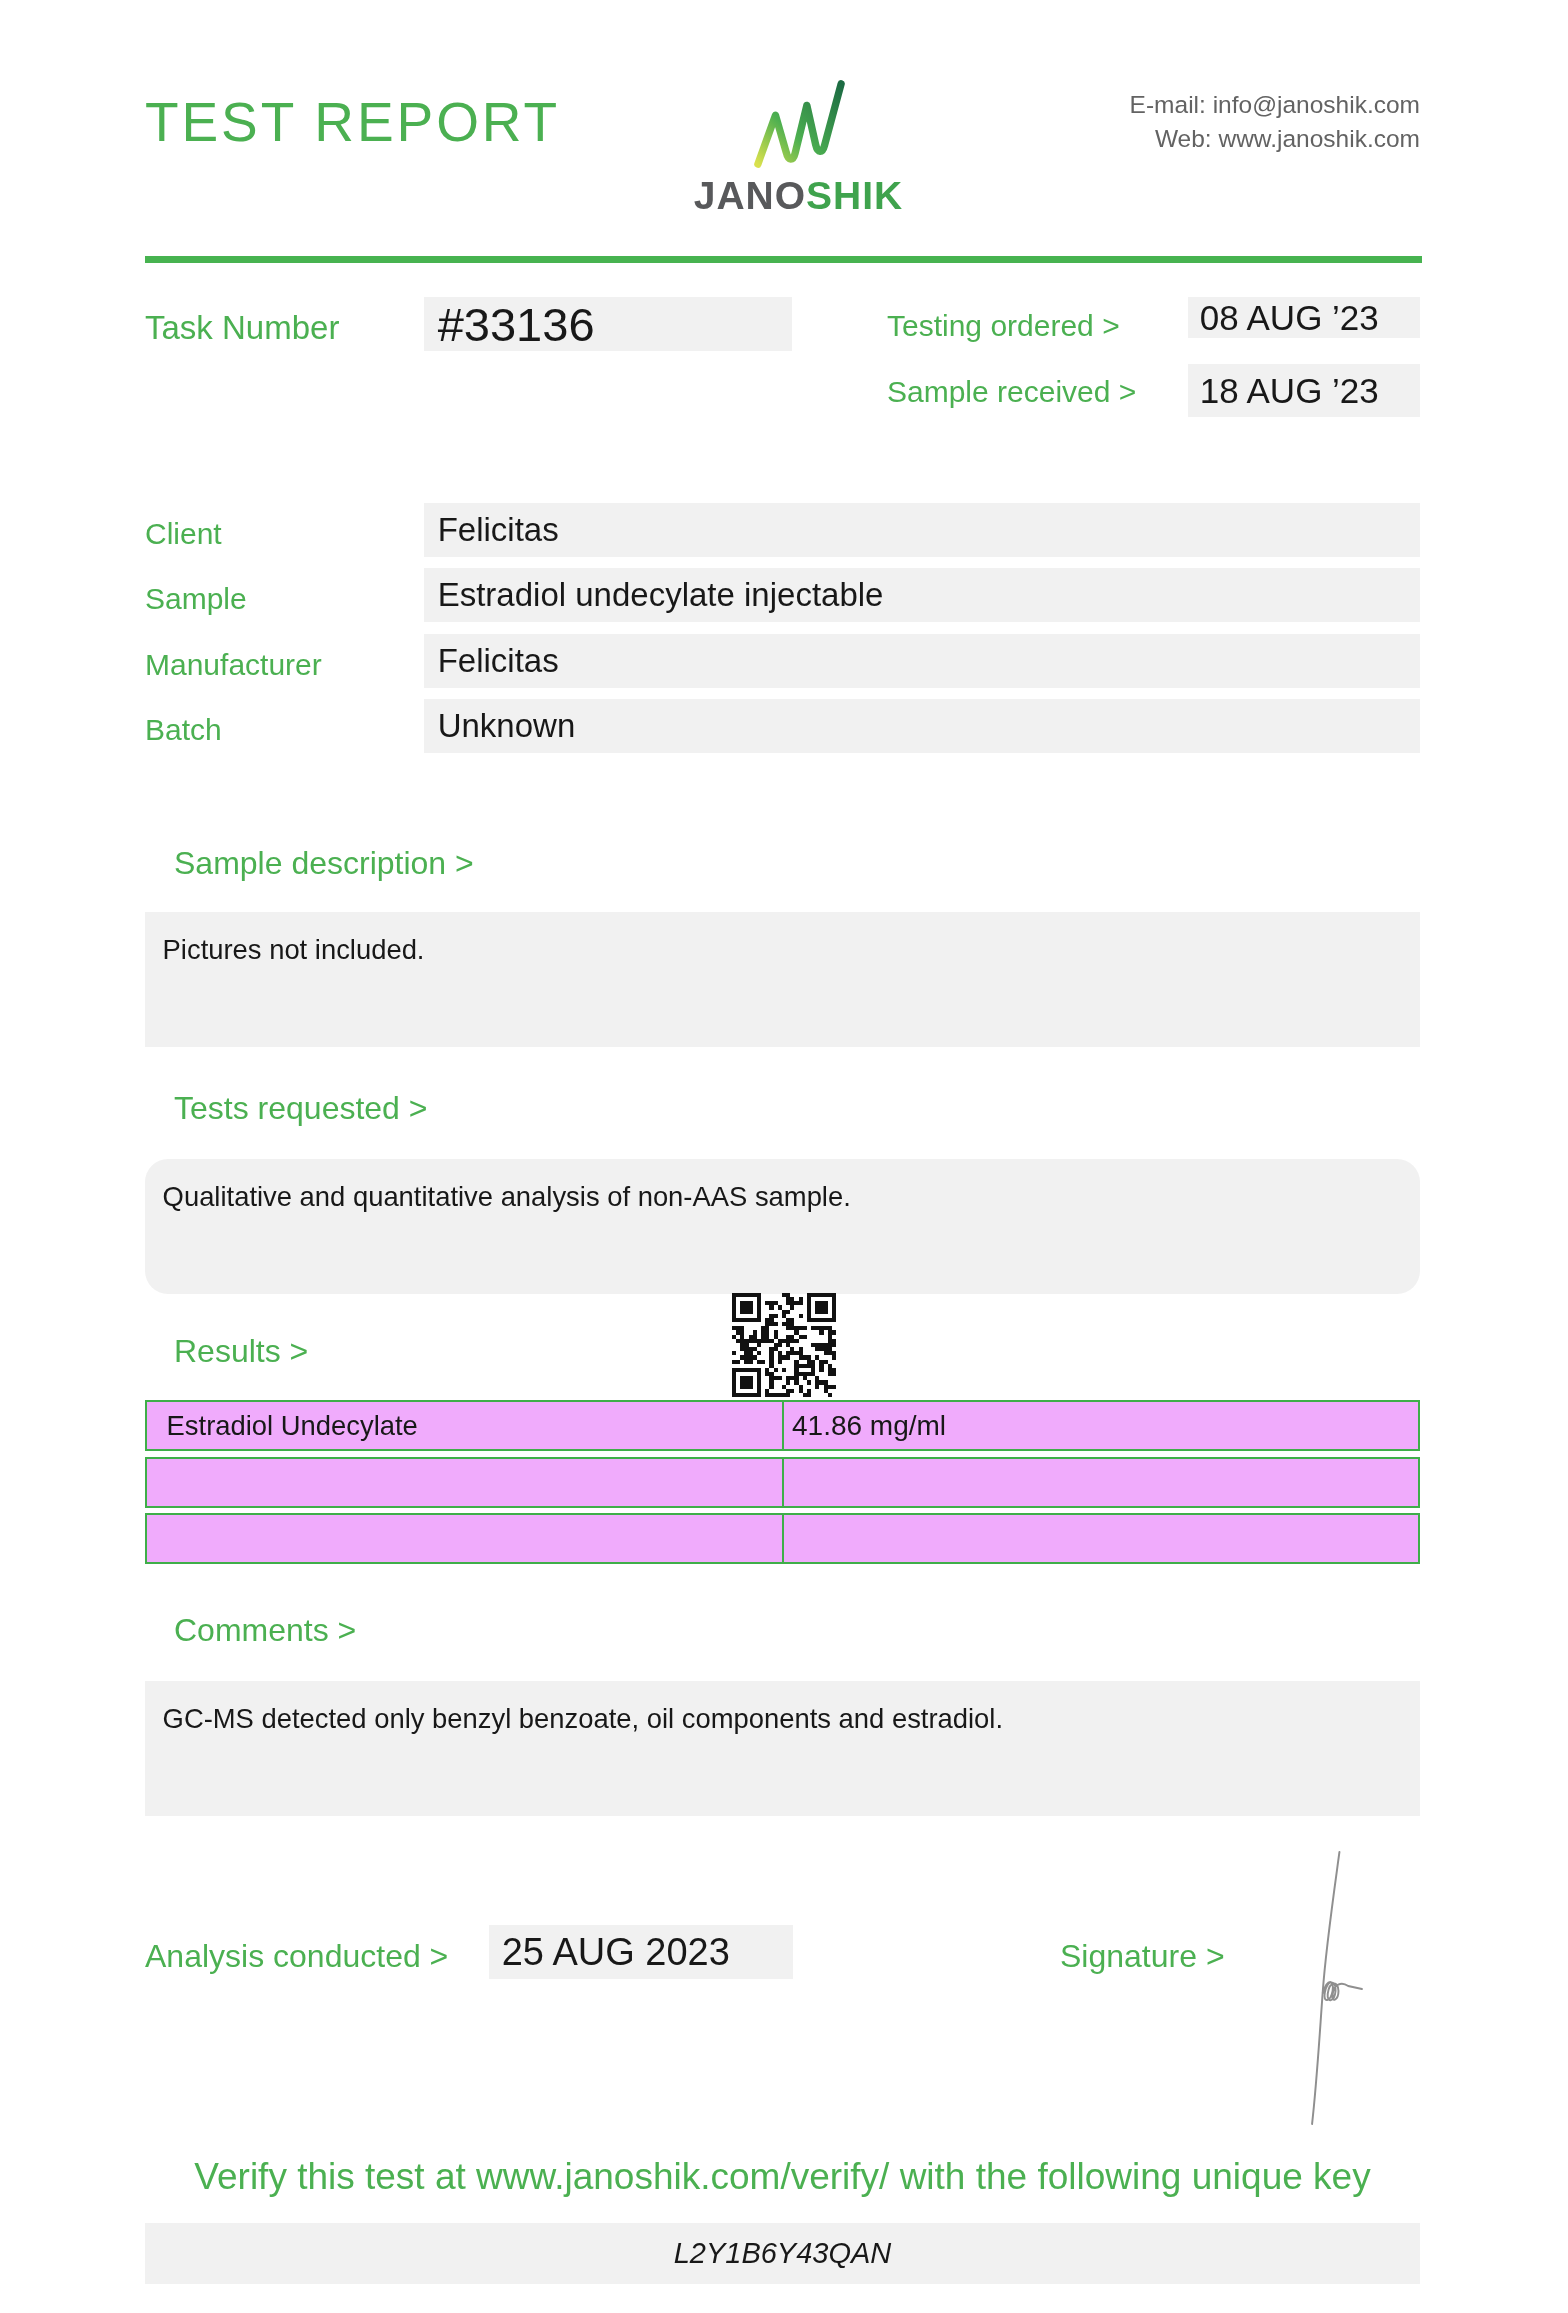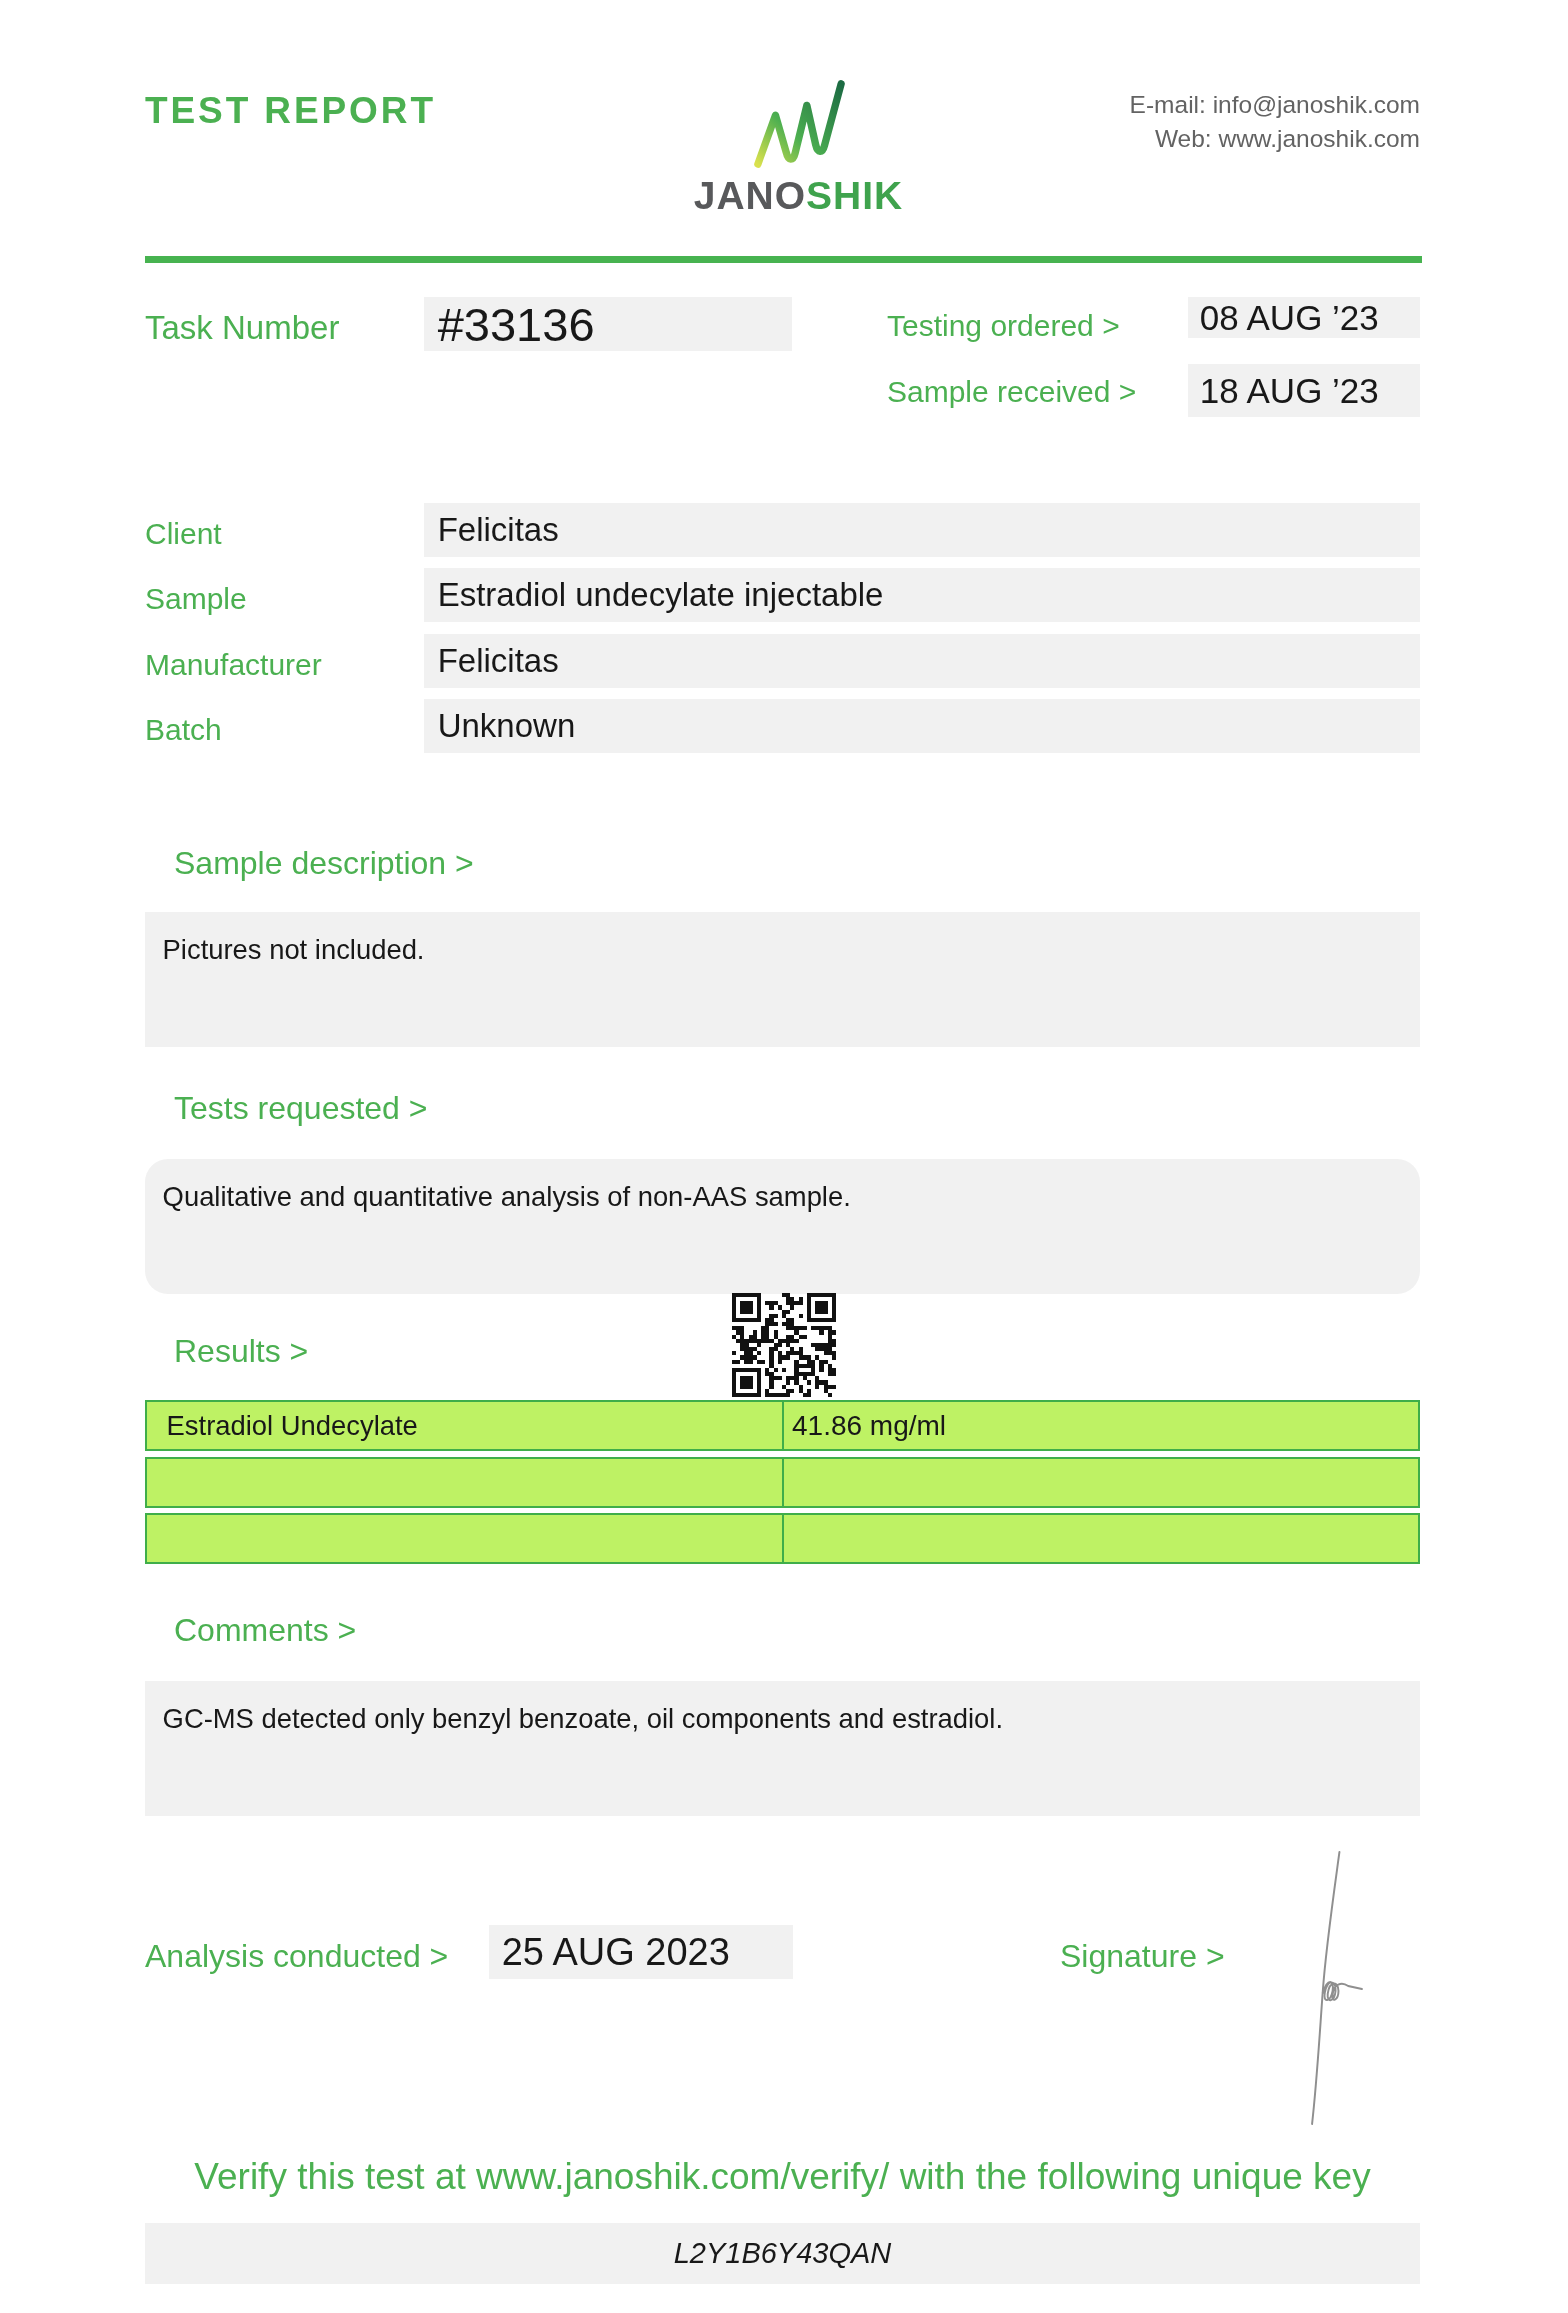--- a/index.html
+++ b/index.html
@@ -11,21 +11,21 @@
     --jano-gray:#58595b;
   }
   *{margin:0;padding:0;box-sizing:border-box;}
   html,body{background:#ffffff;}
   body{font-family:"Liberation Sans", sans-serif;color:var(--ink);}
   .page{position:relative;width:1568px;height:2313px;background:#ffffff;overflow:hidden;}
 
   .abs{position:absolute;}
 
   
-  .title{left:145px;top:90px;font-size:37px;letter-spacing:2.9px;color:var(--green);font-weight:700;}
+  .title{left:145px;top:90px;font-size:55px;letter-spacing:2.9px;color:var(--green);font-weight:400;}
   .logo-wrap{left:681px;top:76px;width:235px;text-align:center;}
   .logo-icon{display:block;margin:0 auto;}
   .logo-text{font-size:39px;font-weight:bold;letter-spacing:1px;margin-top:2px;white-space:nowrap;}
   .logo-jano{color:var(--jano-gray);}
   .logo-shik{color:#3fa34d;}
   .contact{right:148px;top:88px;text-align:right;color:var(--muted);font-size:24.5px;line-height:34px;}
 
   .rule{left:145px;top:256px;width:1277px;height:6.9px;background:#47b350;}
 
   
@@ -40,21 +40,21 @@
   
   .detail-label{left:145px;font-size:30px;color:var(--green);}
   .detail-box{left:424px;width:996px;height:54px;padding-left:13.7px;font-size:33px;}
 
   
   .section-heading{left:145px;font-size:32px;color:var(--green);margin-left:29px;}
 
   .graybox{left:145px;width:1275px;height:135px;background:var(--box);padding:21.6px 17.6px;font-size:27.4px;color:var(--ink);}
 
   
-  .t-row{left:145px;width:1275px;height:51px;border:2.9px solid var(--border-green);display:flex;background:#bef264;}
+  .t-row{left:145px;width:1275px;height:51px;border:2.9px solid var(--border-green);display:flex;background:#f0abfc;}
   .t-cell-l{width:637px;border-right:2.9px solid var(--border-green);display:flex;align-items:center;padding-left:19.6px;font-size:27.4px;}
   .t-cell-r{flex:1;display:flex;align-items:center;padding-left:8px;font-size:28px;}
 
   .qr{left:732px;top:1293px;}
 
   
   .analysis-label{left:145px;top:1938px;font-size:32px;color:var(--green);}
   .analysis-box{left:489px;top:1925px;width:304px;height:54px;padding-left:12.7px;font-size:38px;}
   .signature-label{left:1060px;top:1938px;font-size:32px;color:var(--green);}
   .signature{left:1269px;top:1846px;}

